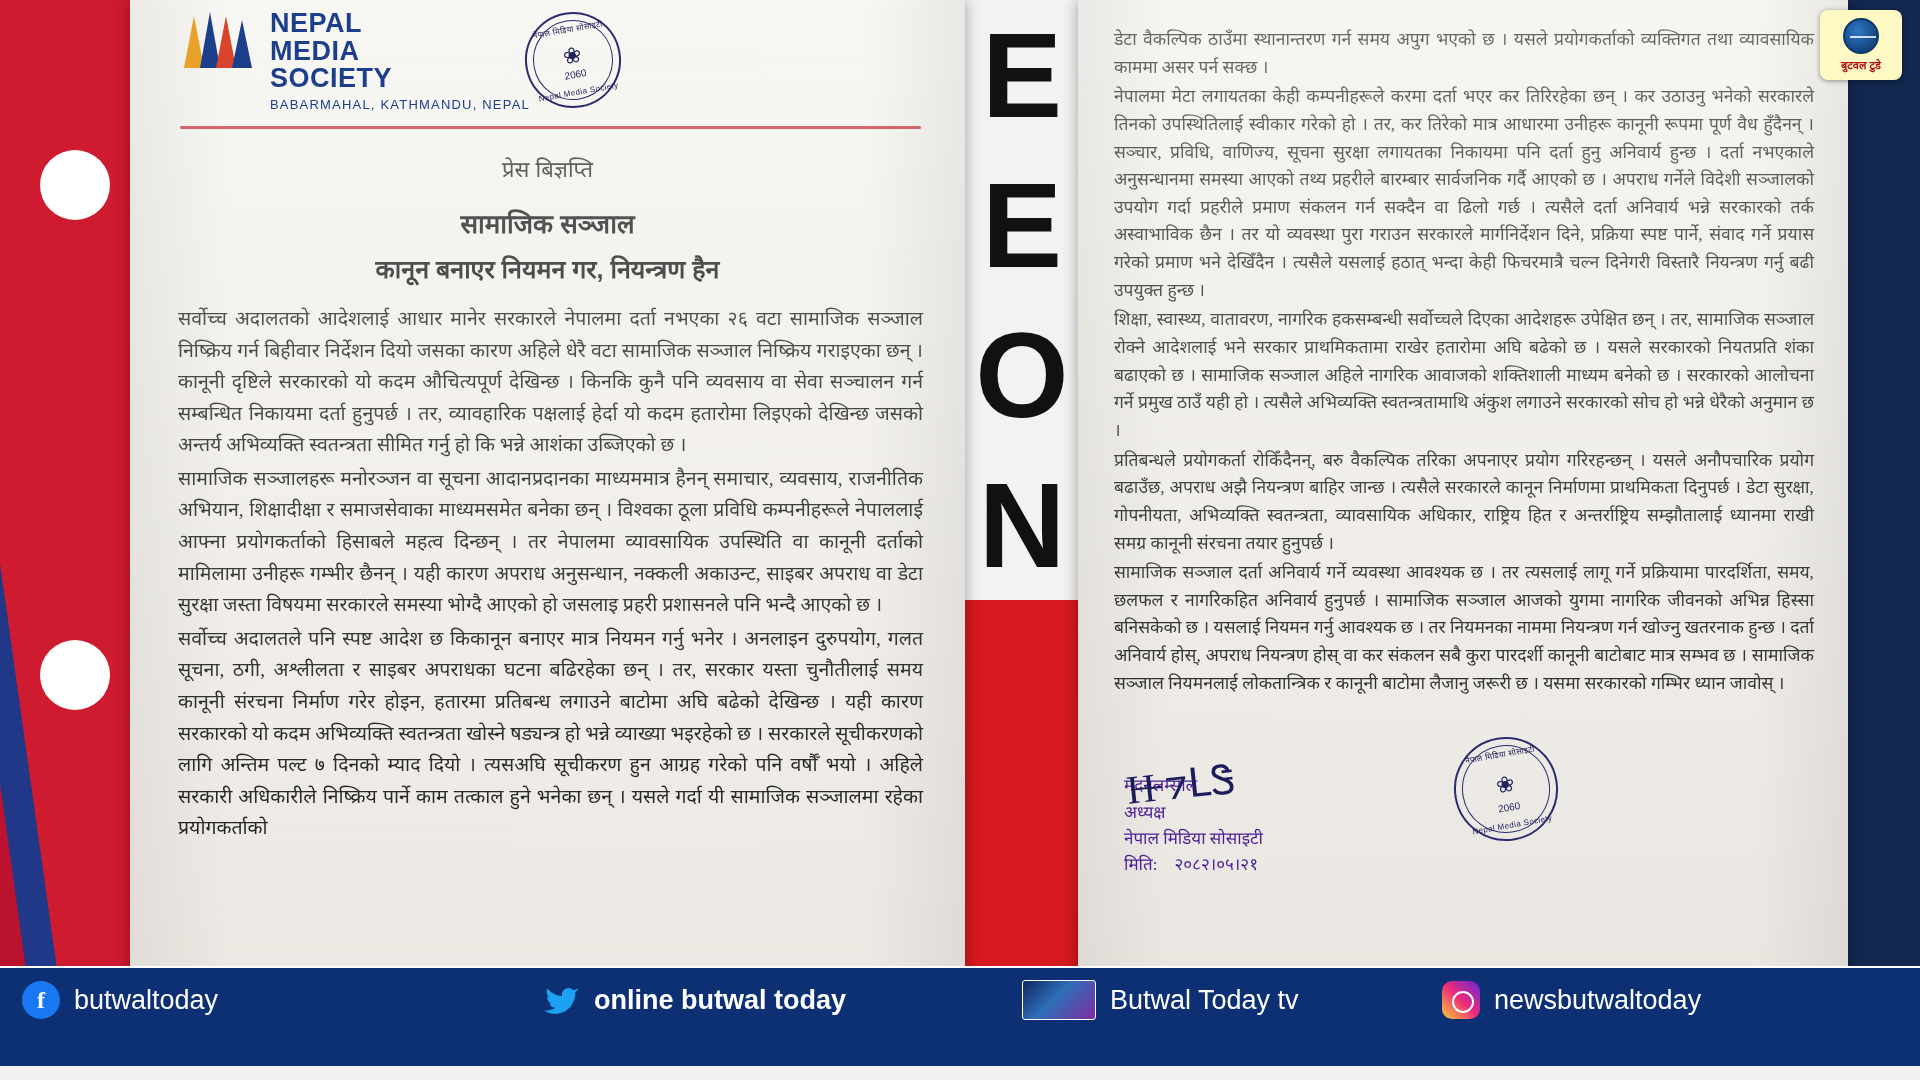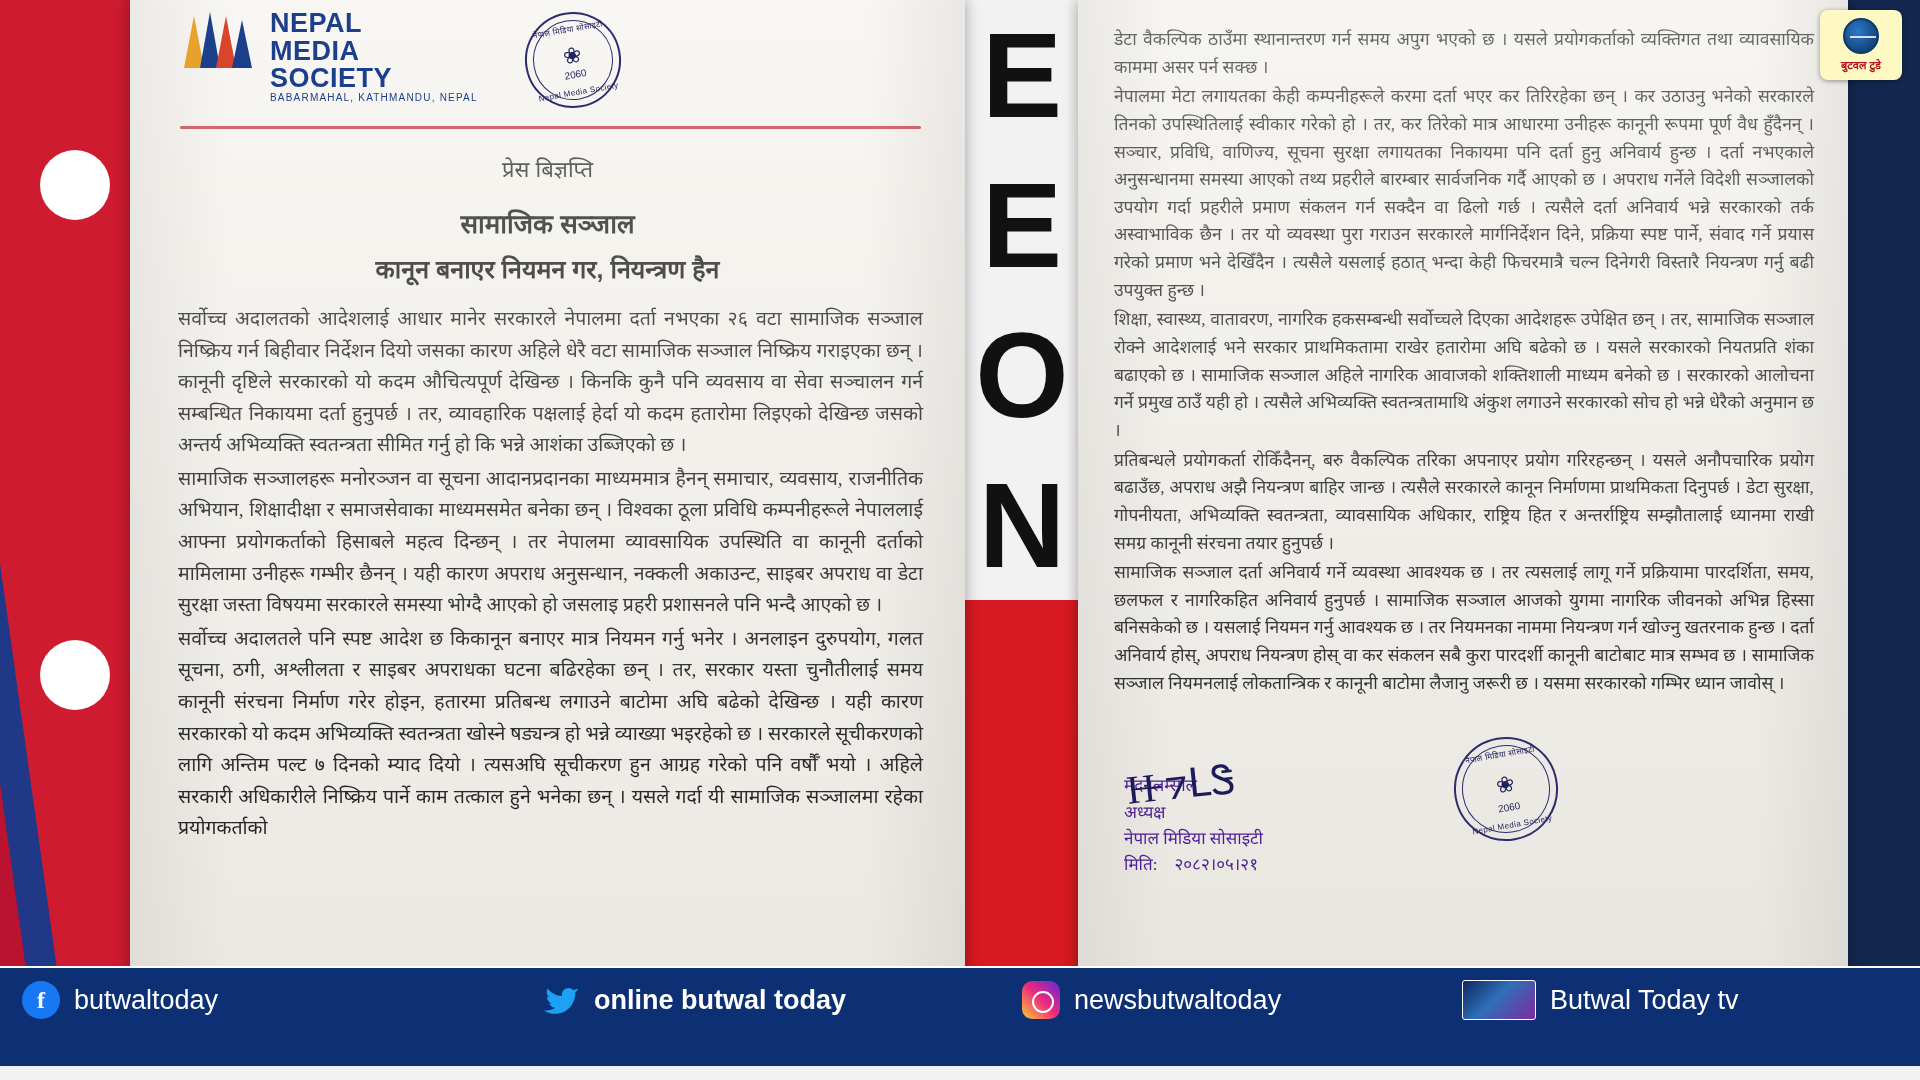--- a/index.html
+++ b/index.html
@@ -82,21 +82,21 @@
     padding: 10px 40px 0 50px;
     height: 120px;
   }
   .logo-row { display:flex; align-items:flex-start; gap:14px; }
   .logo-mark { width: 76px; height: 62px; flex: 0 0 auto; position: relative; }
   .logo-text { line-height: 1.02; }
   .logo-text .l1, .logo-text .l2, .logo-text .l3 {
     font-weight: bold; font-size: 27px; color: #1b3f8b; letter-spacing: .5px;
   }
   .logo-sub {
-    font-size: 10px; color: #1b3f8b; letter-spacing: 1.2px;
+    margin-top: 5px; font-size: 13px; color: #1b3f8b; letter-spacing: 1.2px;
   }
 
   .stamp {
     position: absolute; border: 2px solid #2b2b6e; border-radius: 50%;
     color: #23235e; text-align: center;
     background: rgba(255,255,255,.04);
     transform: rotate(-10deg);
   }
   .stamp .ring {
     position:absolute; inset:6px; border:1px solid #2b2b6e; border-radius:50%;
@@ -335,25 +335,25 @@
       <span class="social-label">butwaltoday</span>
     </div>
     <div class="social-item" id="social-1">
       <span class="ic ic-tw">
         <svg width="34" height="30" viewBox="0 0 34 30" aria-hidden="true">
           <path d="M33 4c-1.2.6-2.5 1-3.8 1.1C28 3.8 26.3 3 24.4 3c-3.6 0-6.5 3-6.5 6.6 0 .5.05 1 .16 1.5C12.2 10.8 7 7.9 3.6 3.5 3 4.5 2.7 5.7 2.7 7c0 2.3 1.1 4.3 2.9 5.5-1 0-1.9-.3-2.7-.75 0 3.2 2.2 5.9 5.1 6.5-.85.25-1.8.3-2.7.1.8 2.6 3.2 4.5 6 4.5C8.6 24.6 5.6 25.6 2.5 25.6c-.85 0-1.7-.05-2.5-.15C3.2 27.6 7 28.8 11.1 28.8c13 0 20.2-11 20.2-20.6v-1C32.5 6.4 33.6 5.3 34.4 4z" fill="#1da1f2"></path>
         </svg>
       </span>
       <span class="social-label">online butwal today</span>
     </div>
+    <div class="social-item" id="social-3">
+      <span class="ic ic-tv"></span>
+      <span class="social-label">Butwal Today tv</span>
+    </div>
     <div class="social-item" id="social-2">
       <span class="ic ic-ig"></span>
       <span class="social-label">newsbutwaltoday</span>
     </div>
-    <div class="social-item" id="social-3">
-      <span class="ic ic-tv"></span>
-      <span class="social-label">Butwal Today tv</span>
-    </div>
   </div>
   <div class="social-strip-bottom"></div>
   <div class="social-strip-foot"></div>
 
 </div>
 
 </body></html>

